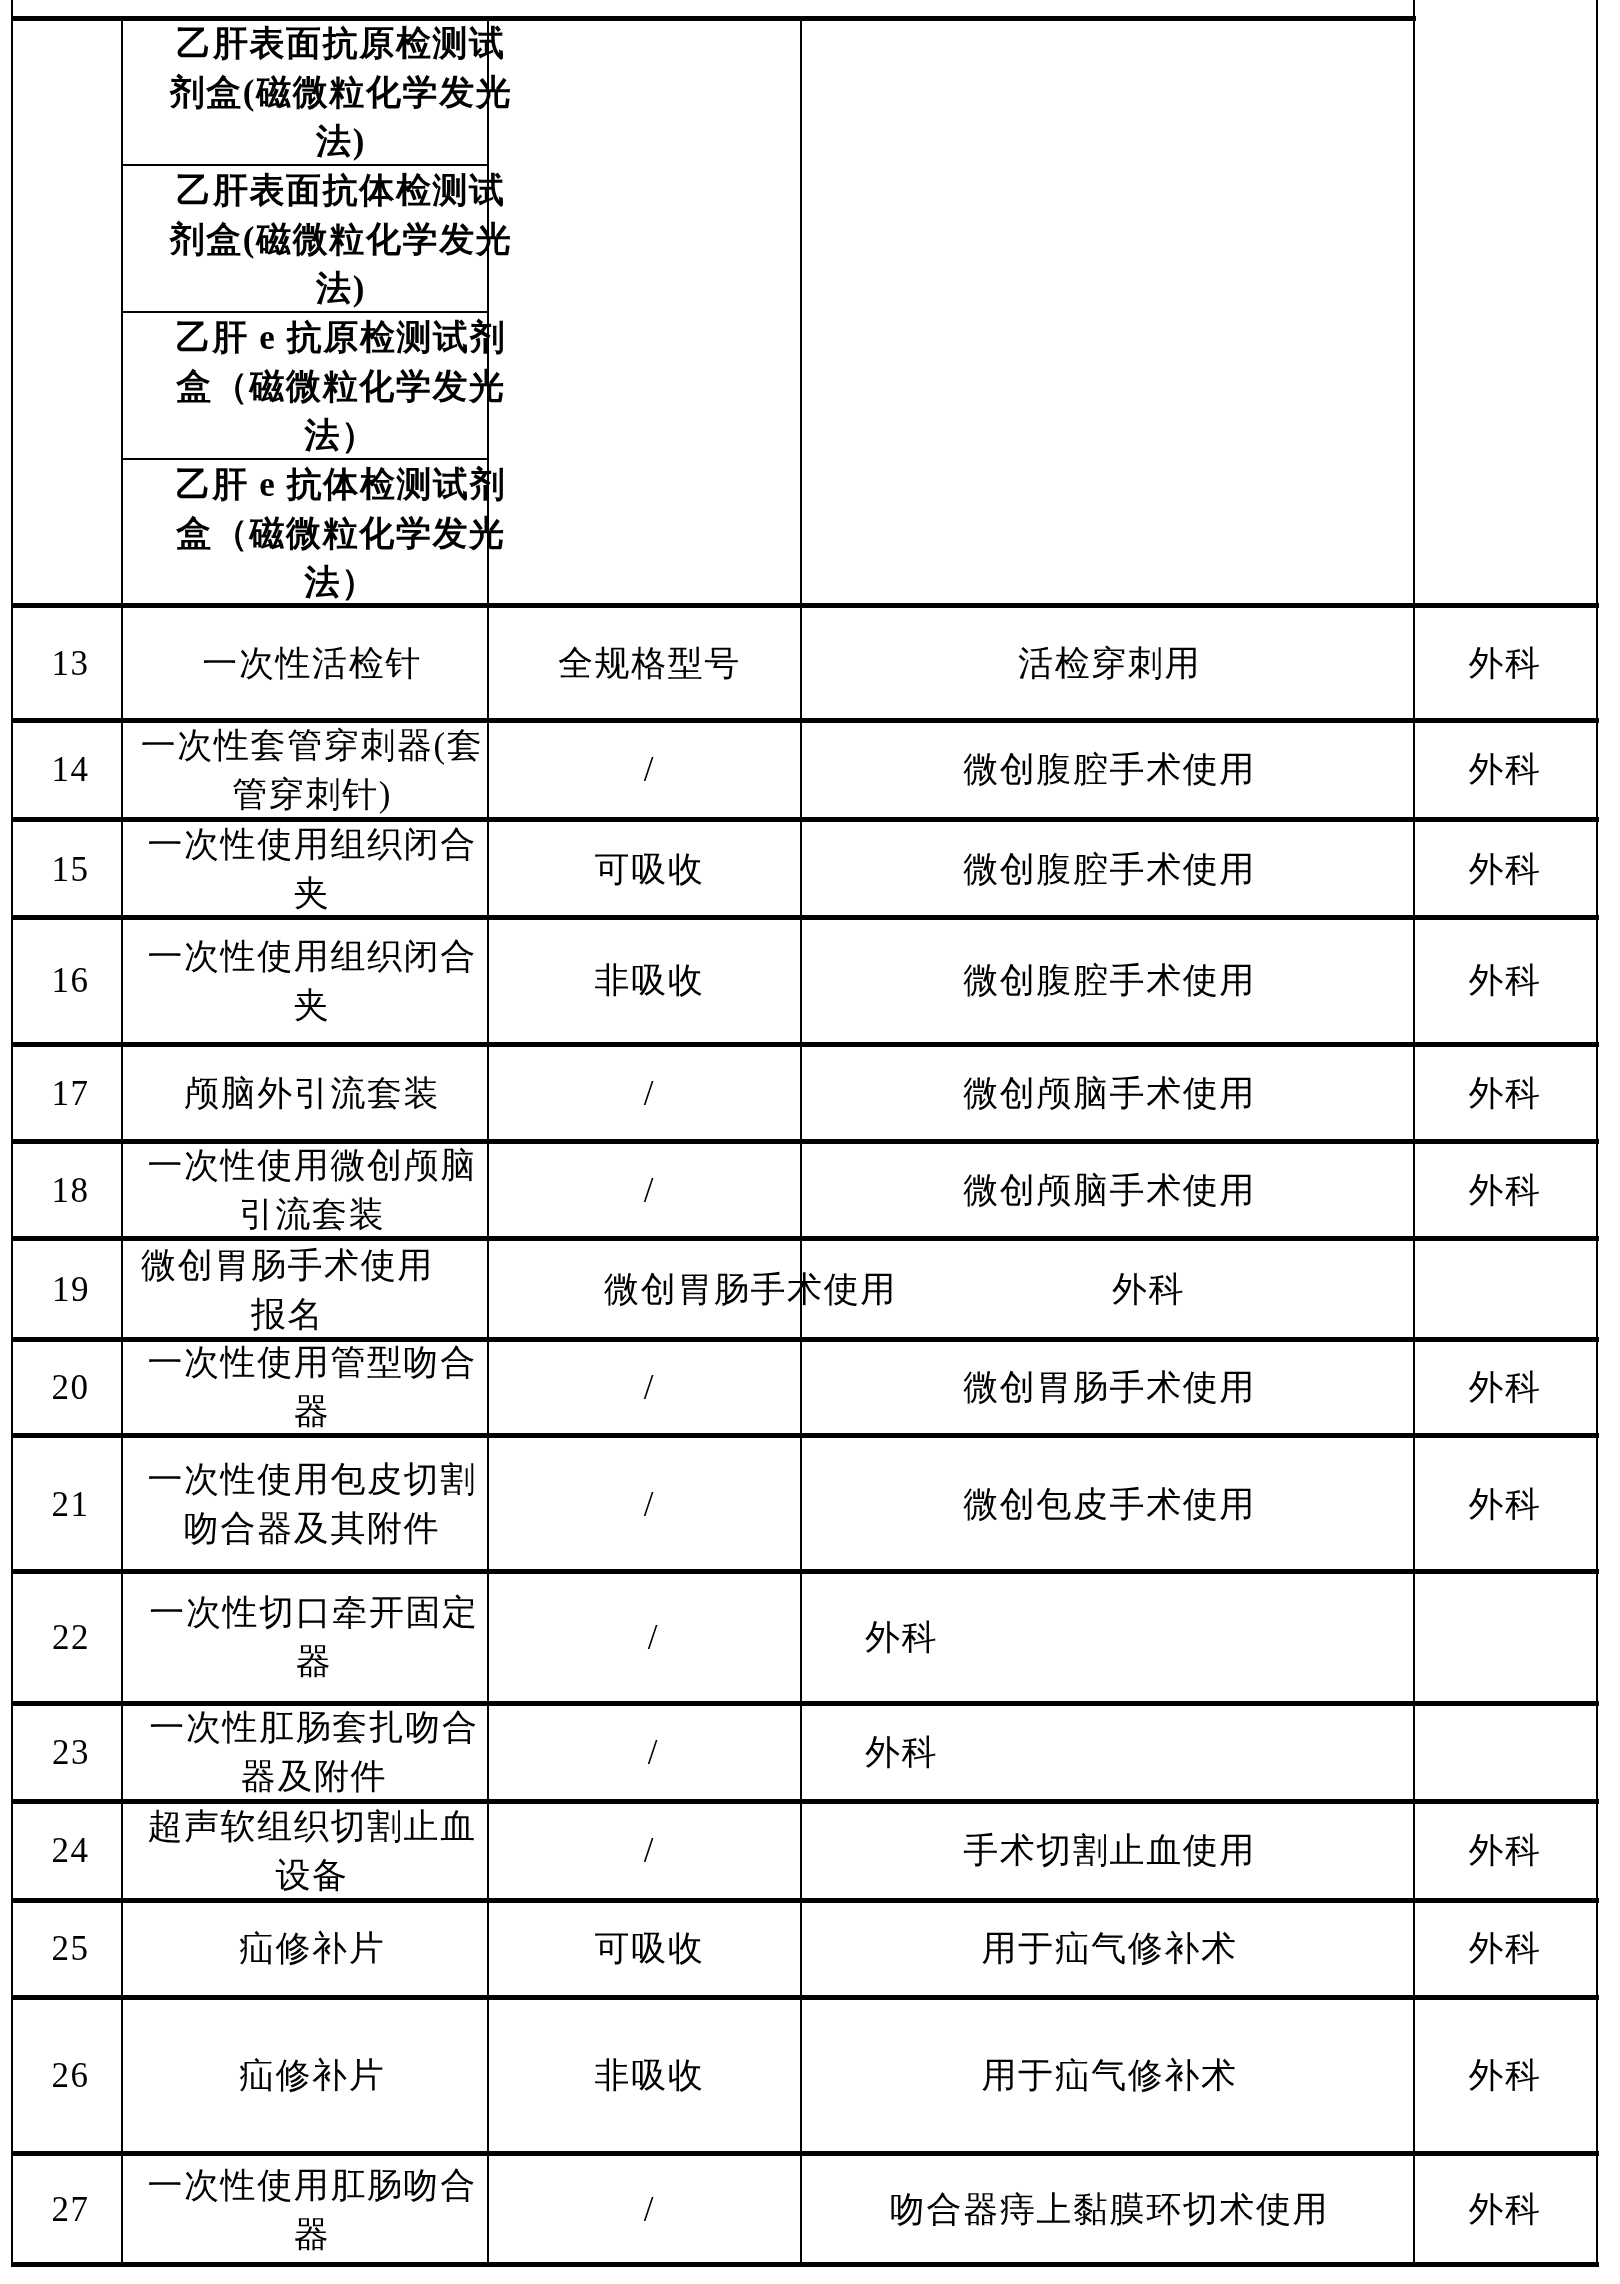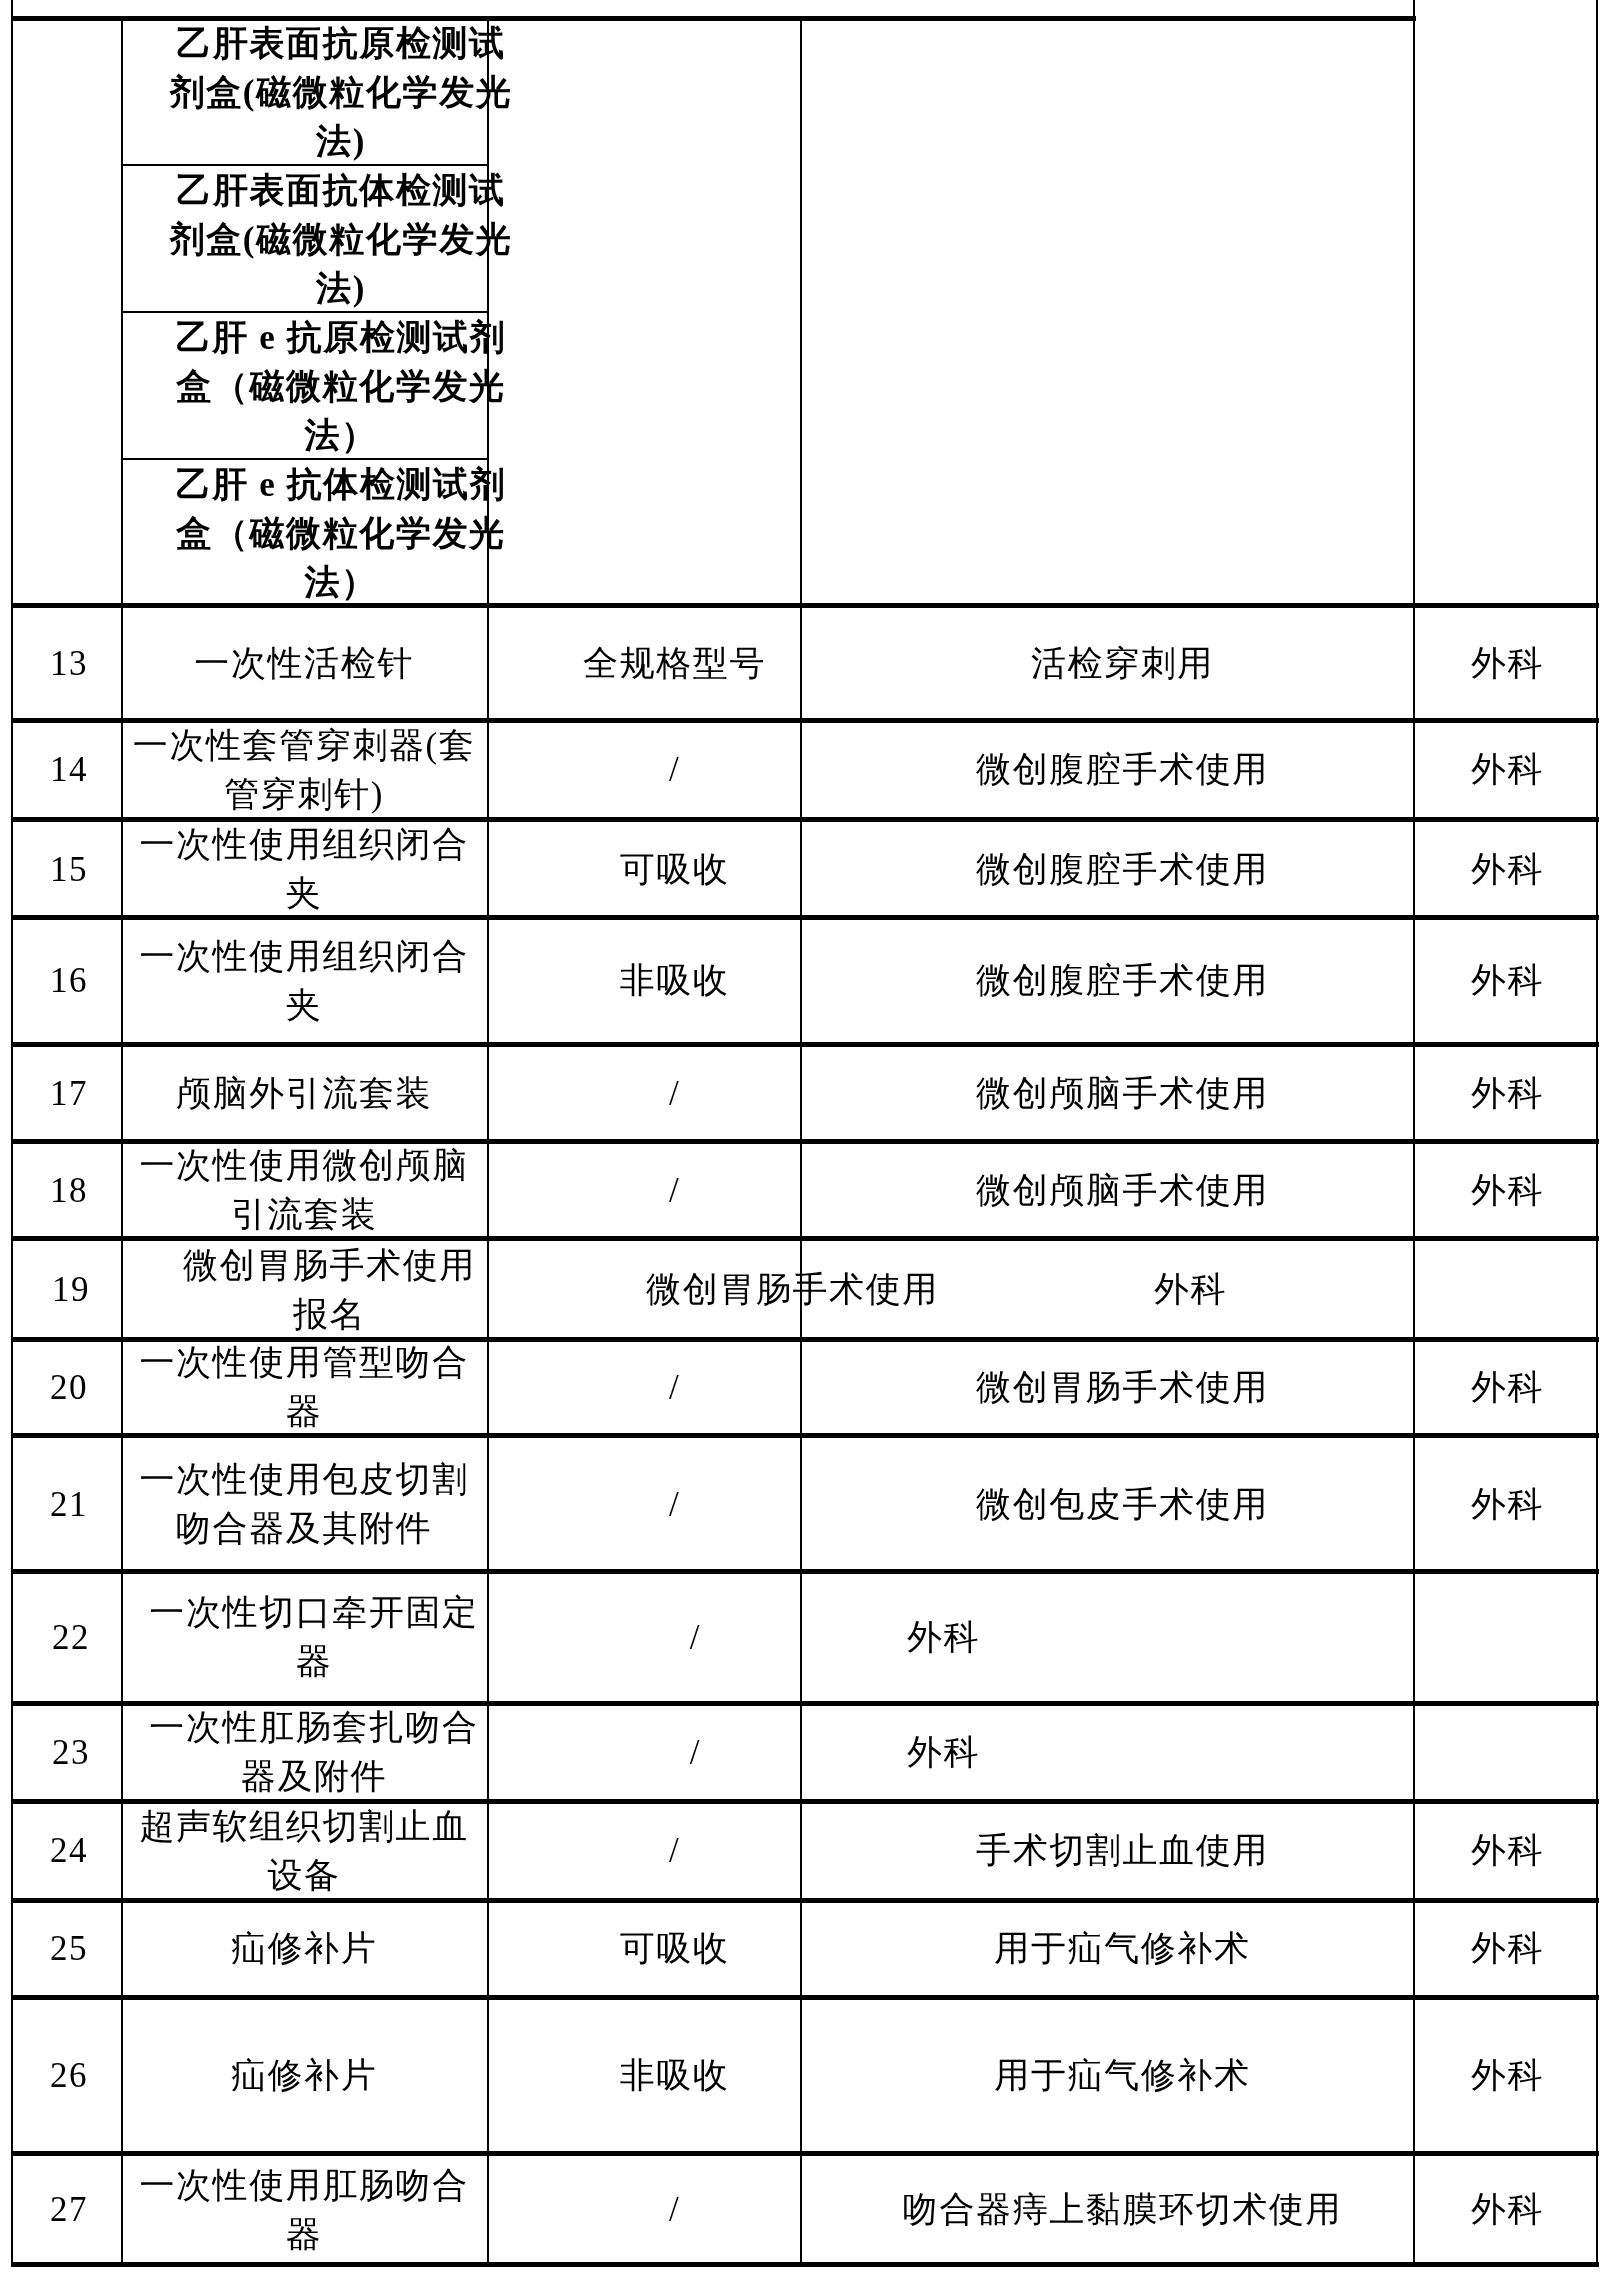--- a/index.html
+++ b/index.html
@@ -17,21 +17,21 @@
   .h3{position:absolute;height:2.3px;background:#000;z-index:3;}
   
   .row{position:absolute;left:11px;width:1585px;display:flex;z-index:1;}
   .cell{
     display:flex;align-items:center;justify-content:center;
     text-align:center;white-space:pre-line;
     font-size:35px;line-height:49px;letter-spacing:1.6px;
   }
   .c1{width:120px;}
   .c2{width:366px;}
-  .c3{width:313px;margin-left:42px;}
+  .c3{width:313px;}
   .c4{width:613px;}
   .c5{width:183px;}
   .blk{position:absolute;left:121px;top:18.6px;width:440px;z-index:1;font-weight:bold;}
   .blkcell{
     height:147px;display:flex;align-items:center;justify-content:center;
     text-align:center;white-space:pre-line;
     font-size:35px;line-height:49px;letter-spacing:1.6px;
   }
 </style>
 </head>

